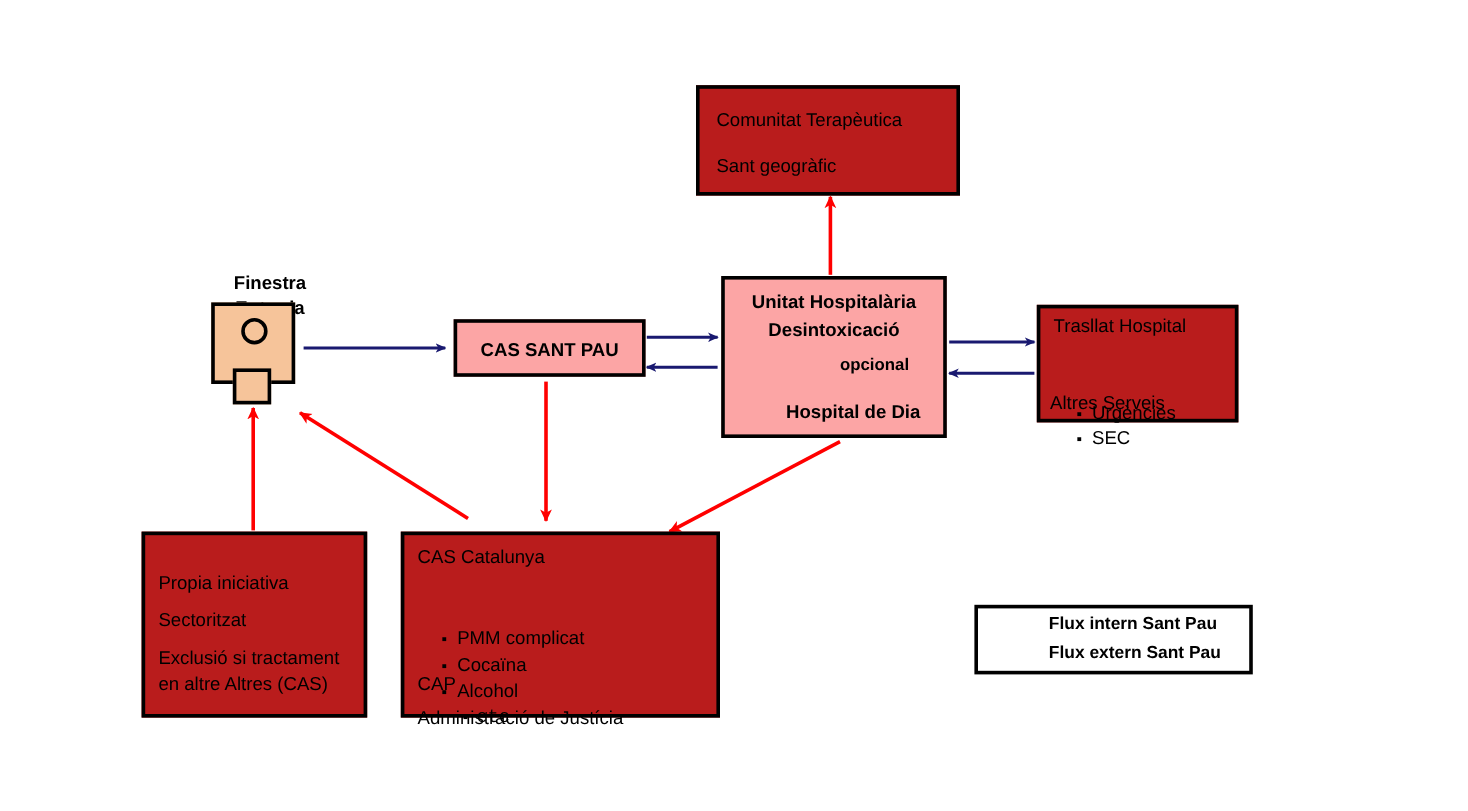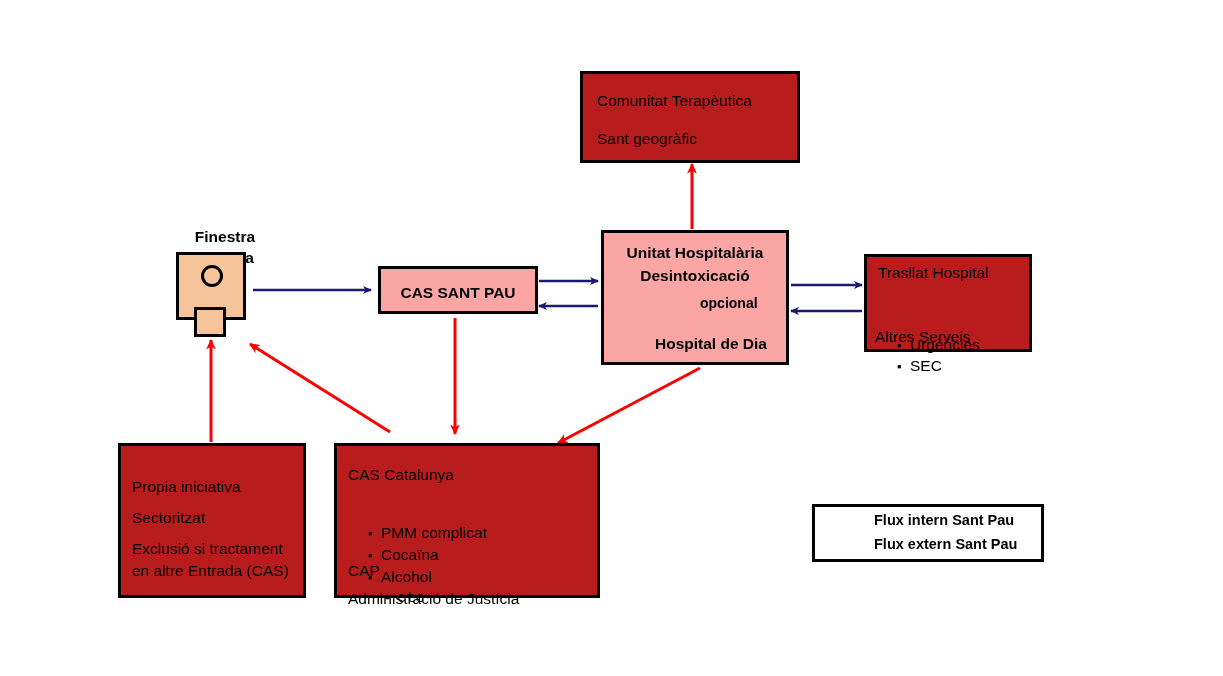--- a/index.html
+++ b/index.html
@@ -170,25 +170,25 @@
     <div class="node-text txt-plain" style="left:27px; top:46px; line-height:25px;">
       <span class="bullet-line">SEC</span>
     </div>
     <div class="node-text txt-plain" style="left:8px; top:67px; line-height:25px;">Altres Serveis</div>
   </div>
 
   <div class="node" style="left:118px; top:443px; width:188px; height:155px;">
     <div class="node-text txt-plain" style="left:11px; top:26px;">Propia iniciativa</div>
     <div class="node-text txt-plain" style="left:11px; top:57px;">Sectoritzat</div>
     <div class="node-text txt-plain" style="left:11px; top:88px;">Exclusió si tractament</div>
-    <div class="node-text txt-plain" style="left:11px; top:110px;">en altre Entrada (CAS)</div>
+    <div class="node-text txt-plain" style="left:11px; top:110px;">en altre Altres (CAS)</div>
   </div>
 
   <div class="node" style="left:334px; top:443px; width:266px; height:155px;">
-    <div class="node-text txt-plain" style="left:11px; top:16px; line-height:25px;">CAS Catalunya</div>
+    <div class="node-text txt-plain" style="left:11px; top:6px; line-height:25px;">CAS Catalunya</div>
     <div class="node-text txt-plain" style="left:28px; top:24px; line-height:25px;">
       <span class="bullet-line">PMM complicat</span>
     </div>
     <div class="node-text txt-plain" style="left:28px; top:46px; line-height:25px;">
       <span class="bullet-line">Cocaïna</span>
     </div>
     <div class="node-text txt-plain" style="left:28px; top:68px; line-height:25px;">
       <span class="bullet-line">Alcohol</span>
     </div>
     <div class="node-text txt-plain" style="left:44px; top:90px; line-height:25px;font-family:Liberation Mono, monospace;">

